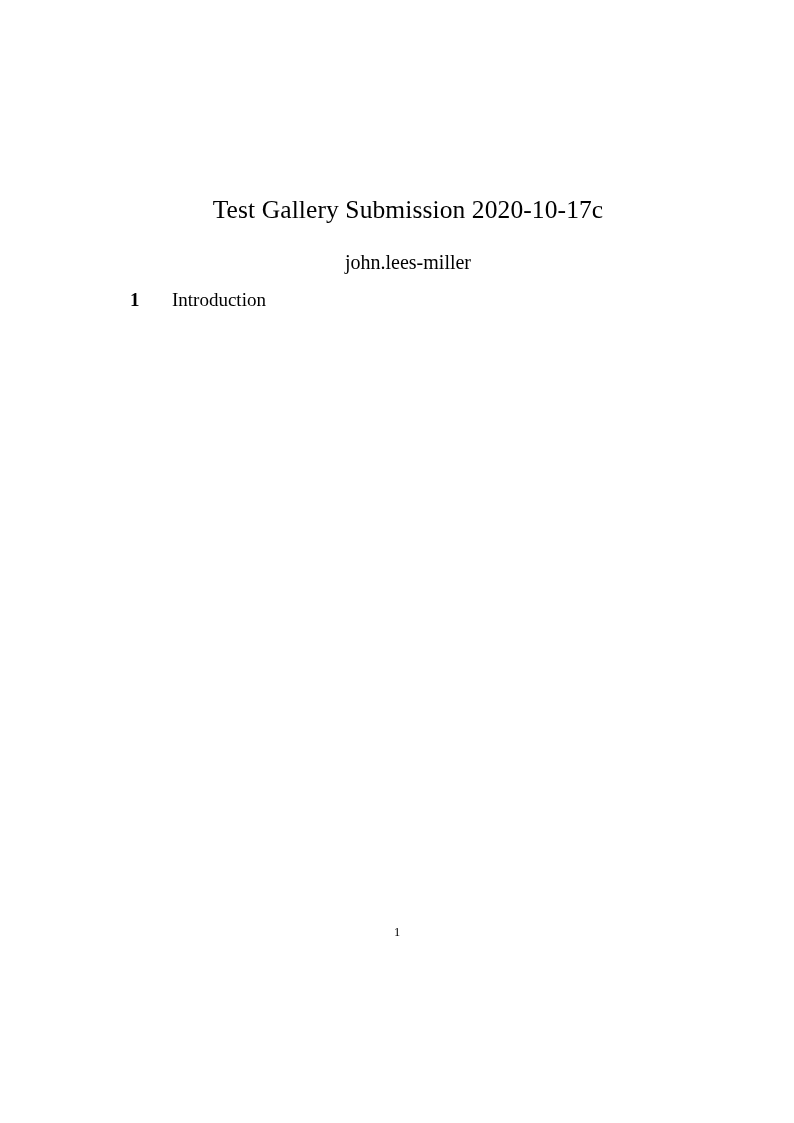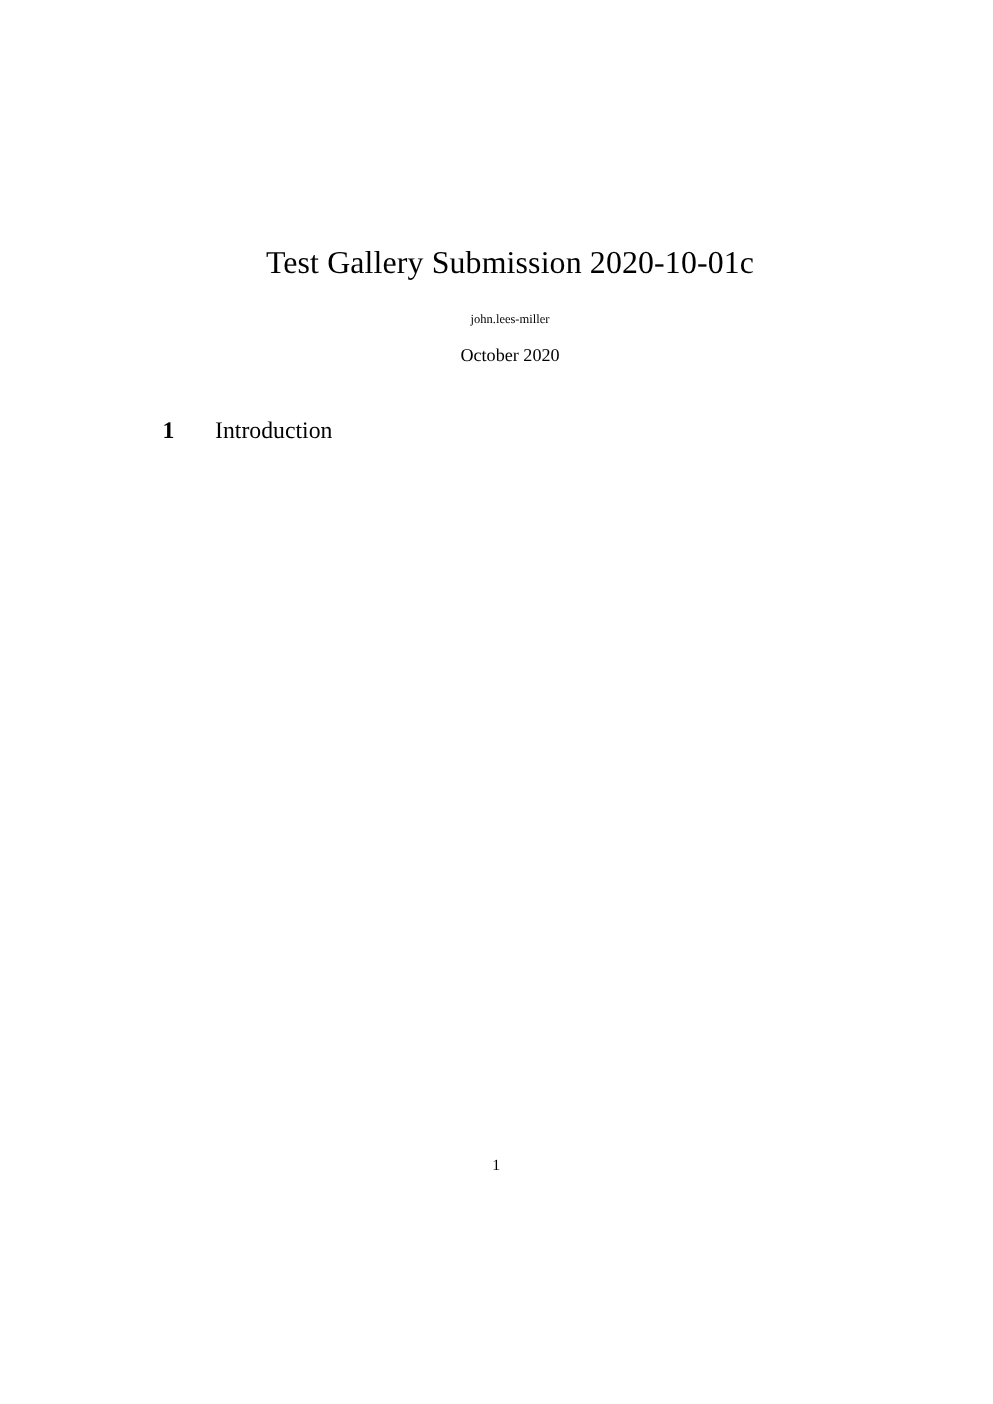--- a/index.html
+++ b/index.html
@@ -34,21 +34,21 @@
   .doc-title {
     font-size: 25.5px;
     line-height: 1.2;
     text-align: center;
     font-weight: normal;
     letter-spacing: 0.1px;
     margin: 0 0 24px 0;
   }
 
   .doc-author {
-    font-size: 10px;
+    font-size: 20px;
     text-align: center;
     margin: 0 0 15px 0;
     line-height: 1.2;
   }
 
   .doc-date {
     font-size: 14.5px;
     text-align: center;
     margin: 0 0 40px 0;
     line-height: 1.2;
@@ -88,25 +88,24 @@
     font-size: 12.5px;
   }
 </style>
 </head>
 <body>
 
 <div class="page">
 
   <div class="content">
 
-    <h1 class="doc-title">Test Gallery Submission 2020-10-01c</h1>
+    <h1 class="doc-title">Test Gallery Submission 2020-10-17c</h1>
 
     <div class="doc-author">john.lees-miller</div>
 
-    <div class="doc-date">October 2020</div>
 
     <div class="section">
       <div class="section-heading">
         <span class="section-number">1</span>
         <span class="section-title">Introduction</span>
       </div>
       <p class="section-body"></p>
     </div>
 
   </div>

